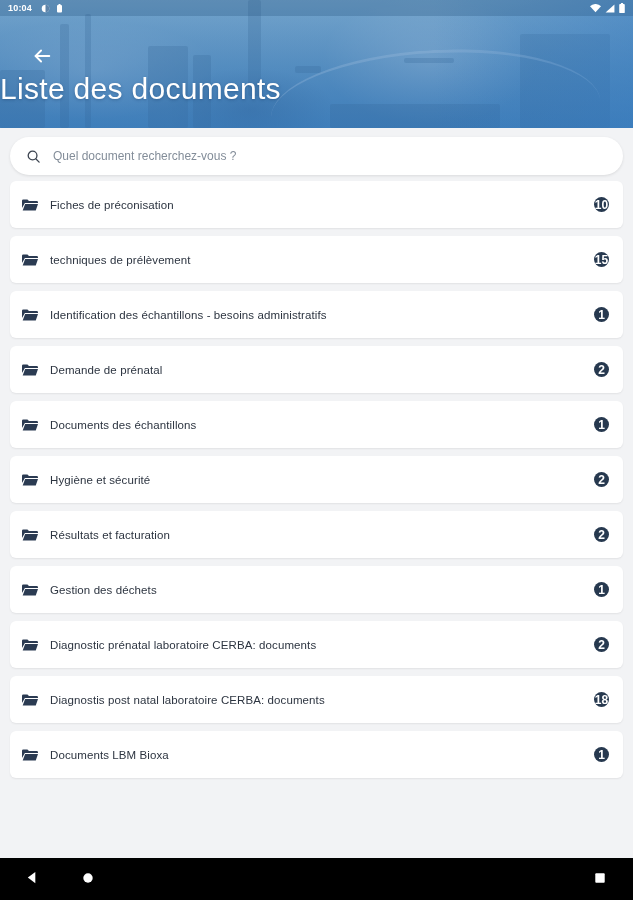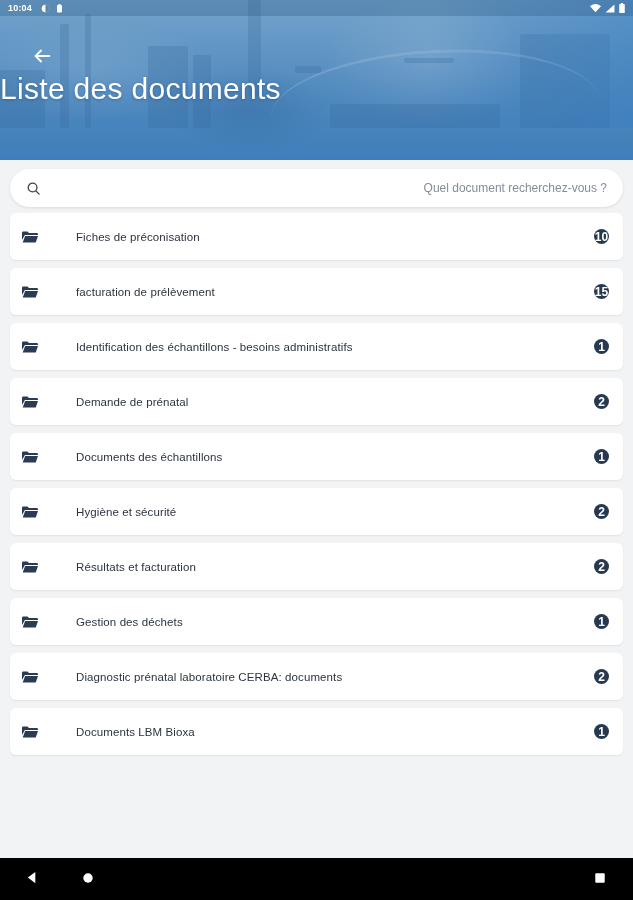--- a/index.html
+++ b/index.html
@@ -6,21 +6,21 @@
   html, body {
     width:633px; height:900px;
     font-family:"Liberation Sans", sans-serif;
     background:#f2f3f5;
     overflow:hidden;
   }
   #app { position:relative; width:633px; height:900px; background:#f2f3f5; }
 
   
   .header {
-    position:relative; width:633px; height:160px; overflow:hidden;
+    position:relative; width:633px; height:128px; overflow:hidden;
     background:#4c1d95;
   }
   .header .photo {
     position:absolute; inset:0;
     background:
       radial-gradient(ellipse 180px 70px at 92px 70px, rgba(255,255,255,.30), rgba(255,255,255,0) 70%),
       radial-gradient(ellipse 150px 90px at 430px 60px, rgba(255,255,255,.34), rgba(255,255,255,0) 72%),
       radial-gradient(ellipse 120px 60px at 250px 110px, rgba(40,70,110,.30), rgba(40,70,110,0) 70%),
       linear-gradient(180deg,#9cc4dd 0%, #86b3d4 38%, #6fa4cd 72%, #5e9bc9 100%);
   }
@@ -86,34 +86,33 @@
   .search-wrap { padding:9px 10px 0 10px; }
   .search-bar {
     height:38px; background:#ffffff; border-radius:19px;
     display:flex; align-items:center; padding:0 16px;
     box-shadow:0 1px 3px rgba(0,0,0,.10);
   }
   .search-icon { flex:0 0 auto; margin-right:12px; display:flex; }
   .search-input {
     flex:1; border:none; outline:none; background:transparent;
     font-family:"Liberation Sans", sans-serif;
-    font-size:12px; color:#000000;text-align:right;
+    font-size:12px; color:#000000;
   }
   .search-input::placeholder { color:#838d99; }
 
   
   .doc-list { padding:6px 10px 0 10px; }
   .doc-row {
     height:47px; background:#ffffff; border-radius:6px;
     display:flex; align-items:center;
     padding:0 14px 0 12px;
     margin-bottom:8px;
     box-shadow:0 1px 2px rgba(0,0,0,.07);
     cursor:pointer;
-    gap:26px;
   }
   .folder-icon { flex:0 0 auto; margin-right:12px; display:flex; align-items:center; }
   .doc-label {
     flex:1; font-size:11.5px; color:#2c3440; letter-spacing:.1px;
     white-space:nowrap; overflow:hidden; text-overflow:ellipsis;
   }
   .count-badge {
     flex:0 0 auto;
     width:15px; height:15px; border-radius:50%;
     background:#27394f;
@@ -226,21 +225,21 @@
       <span class="count-badge">10</span>
     </div>
 
     <div class="doc-row">
       <span class="folder-icon">
         <svg width="16" height="13" viewBox="0 0 20 16">
             <path d="M0 3.2a1.6 1.6 0 0 1 1.6-1.6h5.2l1.9 1.9h9.7A1.6 1.6 0 0 1 20 5.1v1H3.6L0 12.4Z" fill="#2b3b52"></path>
             <path d="M3.9 7.3h16.1L17.2 15.4H.9Z" fill="#2b3b52"></path>
           </svg>
       </span>
-      <span class="doc-label">facturation de prélèvement</span>
+      <span class="doc-label">techniques de prélèvement</span>
       <span class="count-badge">15</span>
     </div>
 
     <div class="doc-row">
       <span class="folder-icon">
         <svg width="16" height="13" viewBox="0 0 20 16">
             <path d="M0 3.2a1.6 1.6 0 0 1 1.6-1.6h5.2l1.9 1.9h9.7A1.6 1.6 0 0 1 20 5.1v1H3.6L0 12.4Z" fill="#2b3b52"></path>
             <path d="M3.9 7.3h16.1L17.2 15.4H.9Z" fill="#2b3b52"></path>
           </svg>
       </span>
@@ -307,20 +306,30 @@
       <span class="folder-icon">
         <svg width="16" height="13" viewBox="0 0 20 16">
             <path d="M0 3.2a1.6 1.6 0 0 1 1.6-1.6h5.2l1.9 1.9h9.7A1.6 1.6 0 0 1 20 5.1v1H3.6L0 12.4Z" fill="#2b3b52"></path>
             <path d="M3.9 7.3h16.1L17.2 15.4H.9Z" fill="#2b3b52"></path>
           </svg>
       </span>
       <span class="doc-label">Diagnostic prénatal laboratoire CERBA: documents</span>
       <span class="count-badge">2</span>
     </div>
 
+    <div class="doc-row">
+      <span class="folder-icon">
+        <svg width="16" height="13" viewBox="0 0 20 16">
+            <path d="M0 3.2a1.6 1.6 0 0 1 1.6-1.6h5.2l1.9 1.9h9.7A1.6 1.6 0 0 1 20 5.1v1H3.6L0 12.4Z" fill="#2b3b52"></path>
+            <path d="M3.9 7.3h16.1L17.2 15.4H.9Z" fill="#2b3b52"></path>
+          </svg>
+      </span>
+      <span class="doc-label">Diagnostis post natal laboratoire CERBA: documents</span>
+      <span class="count-badge">18</span>
+    </div>
 
     <div class="doc-row">
       <span class="folder-icon">
         <svg width="16" height="13" viewBox="0 0 20 16">
             <path d="M0 3.2a1.6 1.6 0 0 1 1.6-1.6h5.2l1.9 1.9h9.7A1.6 1.6 0 0 1 20 5.1v1H3.6L0 12.4Z" fill="#2b3b52"></path>
             <path d="M3.9 7.3h16.1L17.2 15.4H.9Z" fill="#2b3b52"></path>
           </svg>
       </span>
       <span class="doc-label">Documents LBM Bioxa</span>
       <span class="count-badge">1</span>

